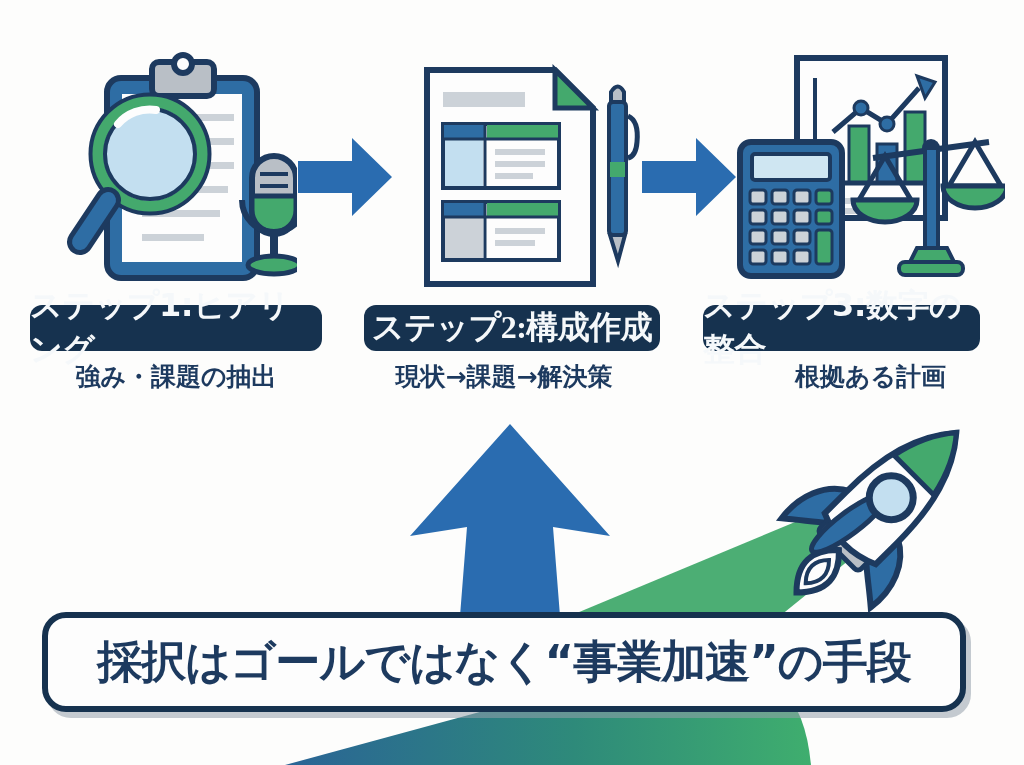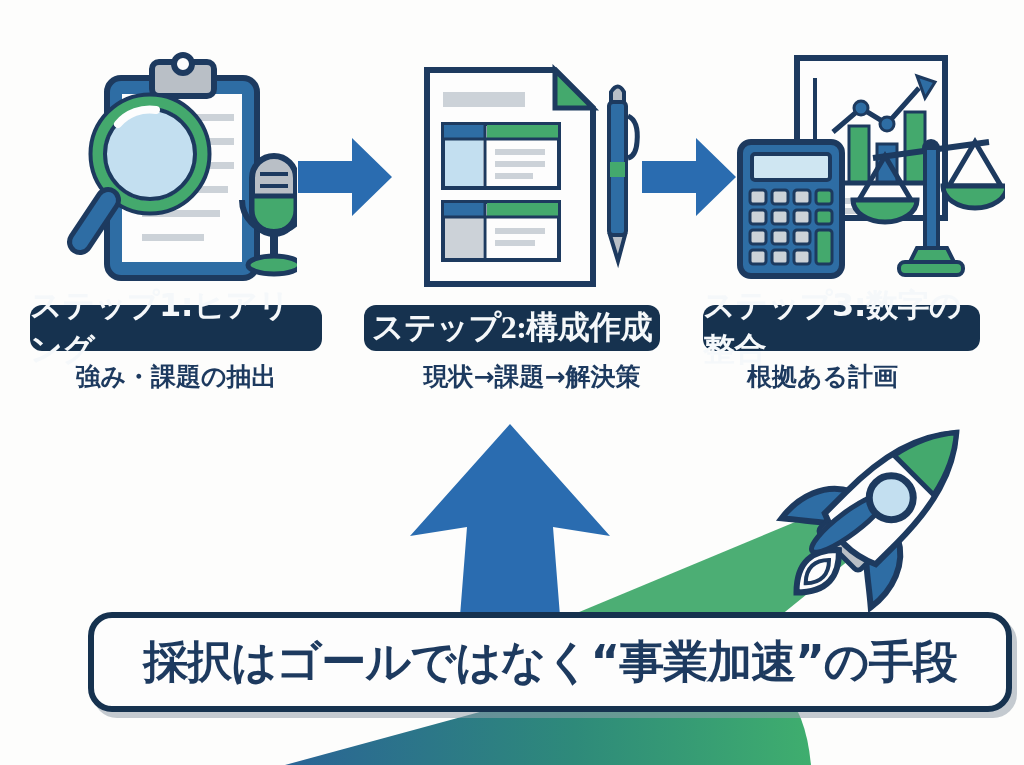--- a/index.html
+++ b/index.html
@@ -23,21 +23,20 @@
     color:#1d3a5f;font-size:25px;font-weight:800;
     z-index:3;
   }
   
   .banner{
     position:absolute;left:42px;top:612px;width:912px;height:88px;
     background:#fdfdfd;border:6px solid #16324f;border-radius:24px;
     box-shadow:5px 6px 0 rgba(150,160,172,0.55);
     display:flex;align-items:center;justify-content:center;
     z-index:5;
-    margin-left:46px;
   }
   .banner-text{
     color:#1d3a5f;font-size:45px;font-weight:800;letter-spacing:-1px;
     white-space:nowrap;
   }
   svg{display:block;}
   .z1{z-index:1;} .z2{z-index:2;}
 </style>
 </head>
 <body>
@@ -165,24 +164,24 @@
   <div class="step-pill" style="left:364px;width:296px;font-family:Liberation Serif, serif;">
     <span>ステップ2:構成作成</span>
   </div>
   <div class="step-pill" style="left:703px;width:277px;">
     <span>ステップ3:数字の整合</span>
   </div>
 
   <div class="step-sub" style="left:30px;width:292px;align-items:center;">
     <span>強み・課題の抽出</span>
   </div>
-  <div class="step-sub" style="left:384px;width:296px;text-align:center;">
+  <div class="step-sub" style="left:356px;width:296px;text-align:center;">
     <span>現状→課題→解決策</span>
   </div>
-  <div class="step-sub" style="left:676px;width:293px;">
+  <div class="step-sub" style="left:724px;width:293px;">
     <span>根拠ある計画</span>
   </div>
 
   <svg class="abs z1" style="left:410px;top:424px;" width="200" height="192" viewBox="0 0 200 192">
     <polygon points="100,0 200,112 143,103 150,192 50,192 57,103 0,112" fill="#2a6cb0"></polygon>
   </svg>
 
   <svg class="abs z1" style="left:560px;top:440px;" width="340" height="180" viewBox="0 0 340 180">
     <polygon points="300,55 320,95 215,180 0,180" fill="#4cae74"></polygon>
   </svg>

